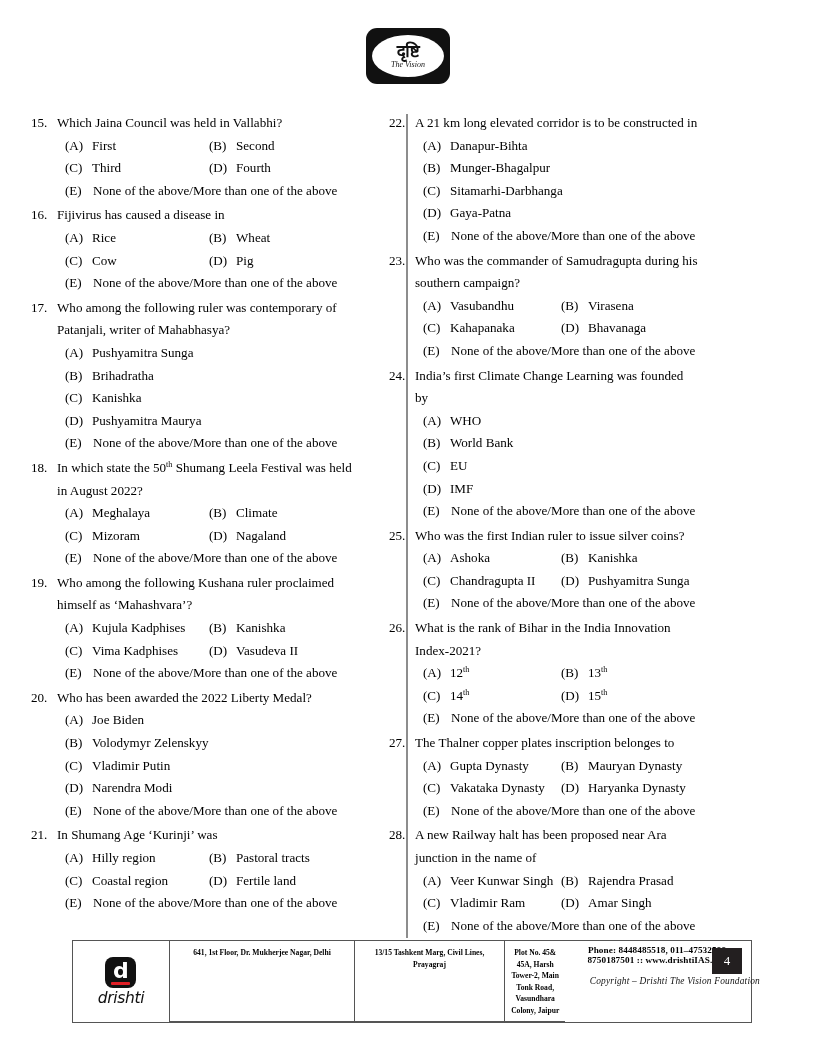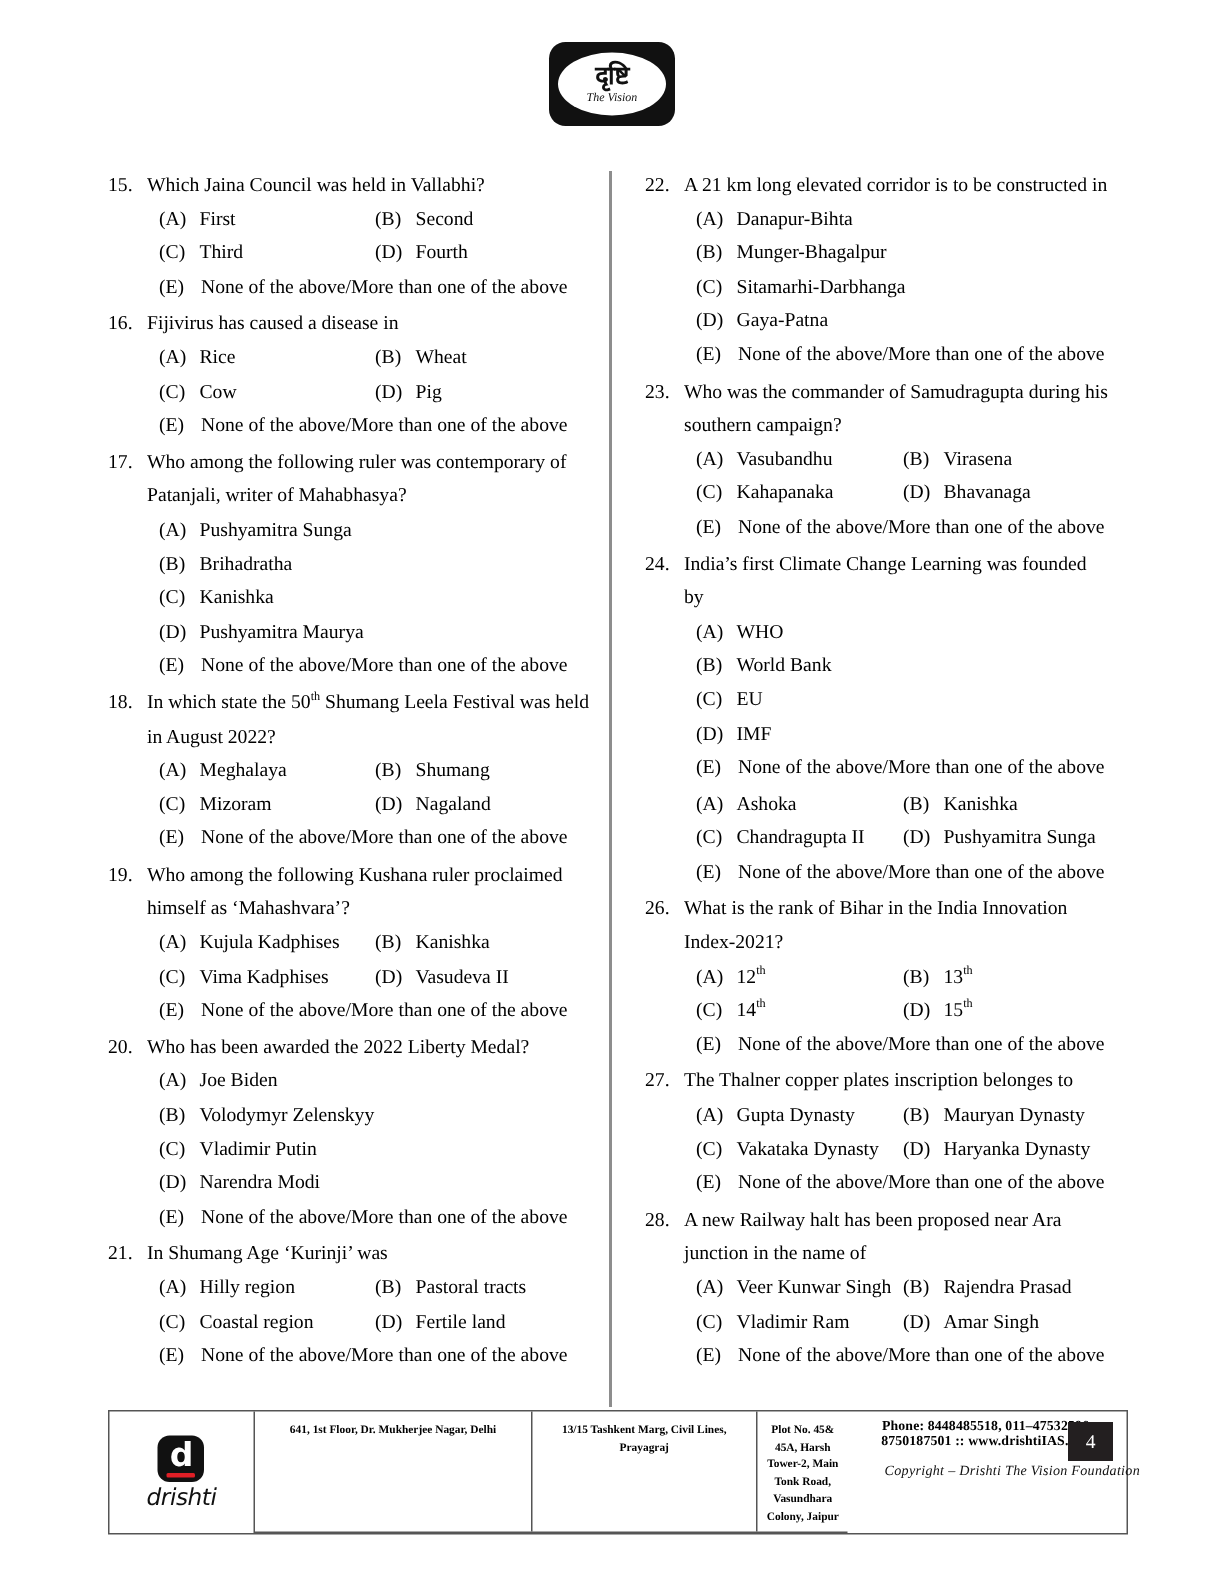--- a/index.html
+++ b/index.html
@@ -54,21 +54,21 @@
   .logo-tagline {
     font-family: "Liberation Serif", serif;
     font-style: italic;
     font-size: 8px;
     color: #111111;
   }
 
   
   .content {
     position: relative;
-    padding: 0 56px 0 72px;
+    padding: 0 56px 0 31px;
     box-sizing: border-box;
     width: 816px;
   }
   .columns {
     display: flex;
     align-items: flex-start;
   }
   .col {
     width: 334px;
     box-sizing: border-box;
@@ -380,21 +380,21 @@
             <span class="q-text">In which state the 50<sup>th</sup> Shumang Leela Festival was held in August 2022?</span>
           </div>
           <div class="opts">
             <div class="opt-row">
               <div class="opt opt-half">
                 <span class="opt-tag">(A)</span>
                 <span class="opt-label">Meghalaya</span>
               </div>
               <div class="opt opt-half">
                 <span class="opt-tag">(B)</span>
-                <span class="opt-label">Shumang</span>
+                <span class="opt-label">Climate</span>
               </div>
             </div>
             <div class="opt-row">
               <div class="opt opt-half">
                 <span class="opt-tag">(C)</span>
                 <span class="opt-label">Mizoram</span>
               </div>
               <div class="opt opt-half">
                 <span class="opt-tag">(D)</span>
                 <span class="opt-label">Nagaland</span>
@@ -620,20 +620,24 @@
             </div>
             <div class="opt-row">
               <div class="opt opt-full opt-e">
                 <span class="opt-tag">(E)</span>
                 <span class="opt-label">None of the above/More than one of the above</span>
               </div>
             </div>
           </div>
         </div>
         <div class="q">
+          <div class="q-head">
+            <span class="q-num">25.</span>
+            <span class="q-text">Who was the first Indian ruler to issue silver coins?</span>
+          </div>
           <div class="opts">
             <div class="opt-row">
               <div class="opt opt-half">
                 <span class="opt-tag">(A)</span>
                 <span class="opt-label">Ashoka</span>
               </div>
               <div class="opt opt-half">
                 <span class="opt-tag">(B)</span>
                 <span class="opt-label">Kanishka</span>
               </div>

